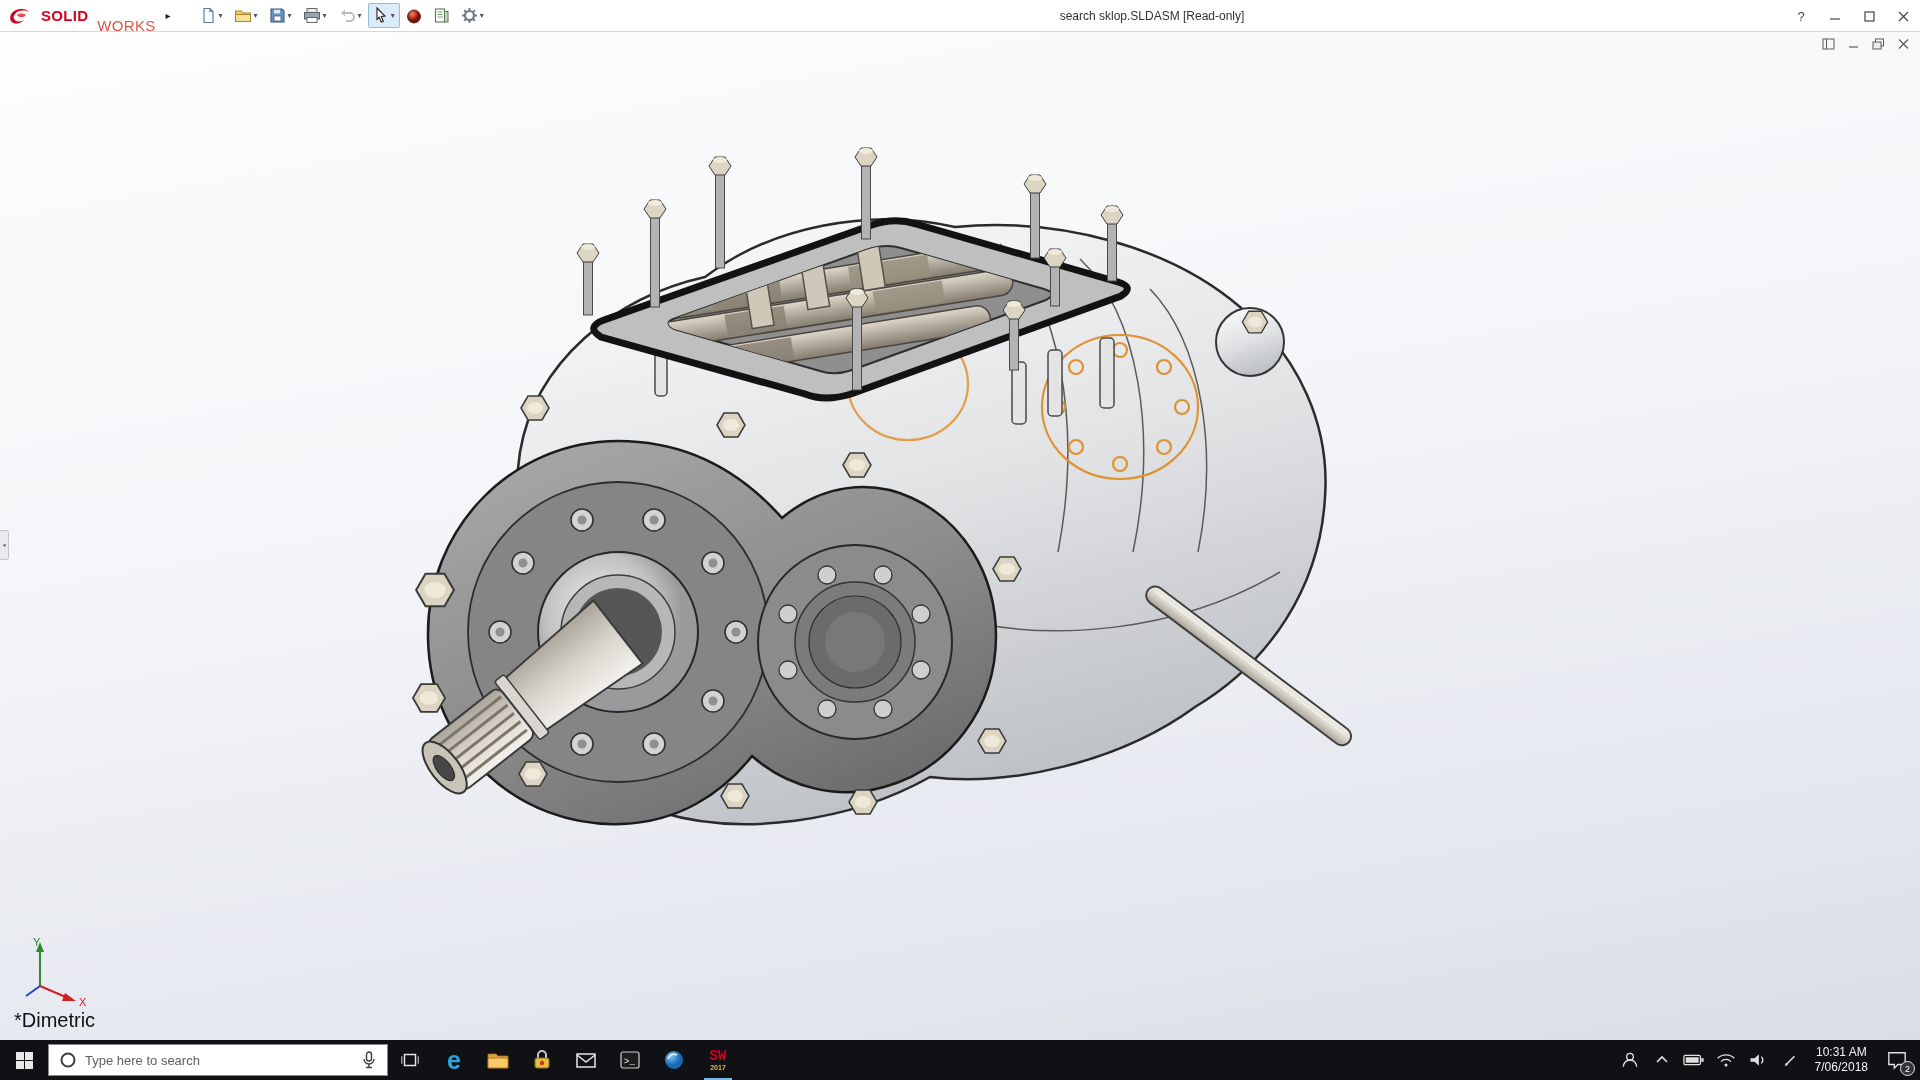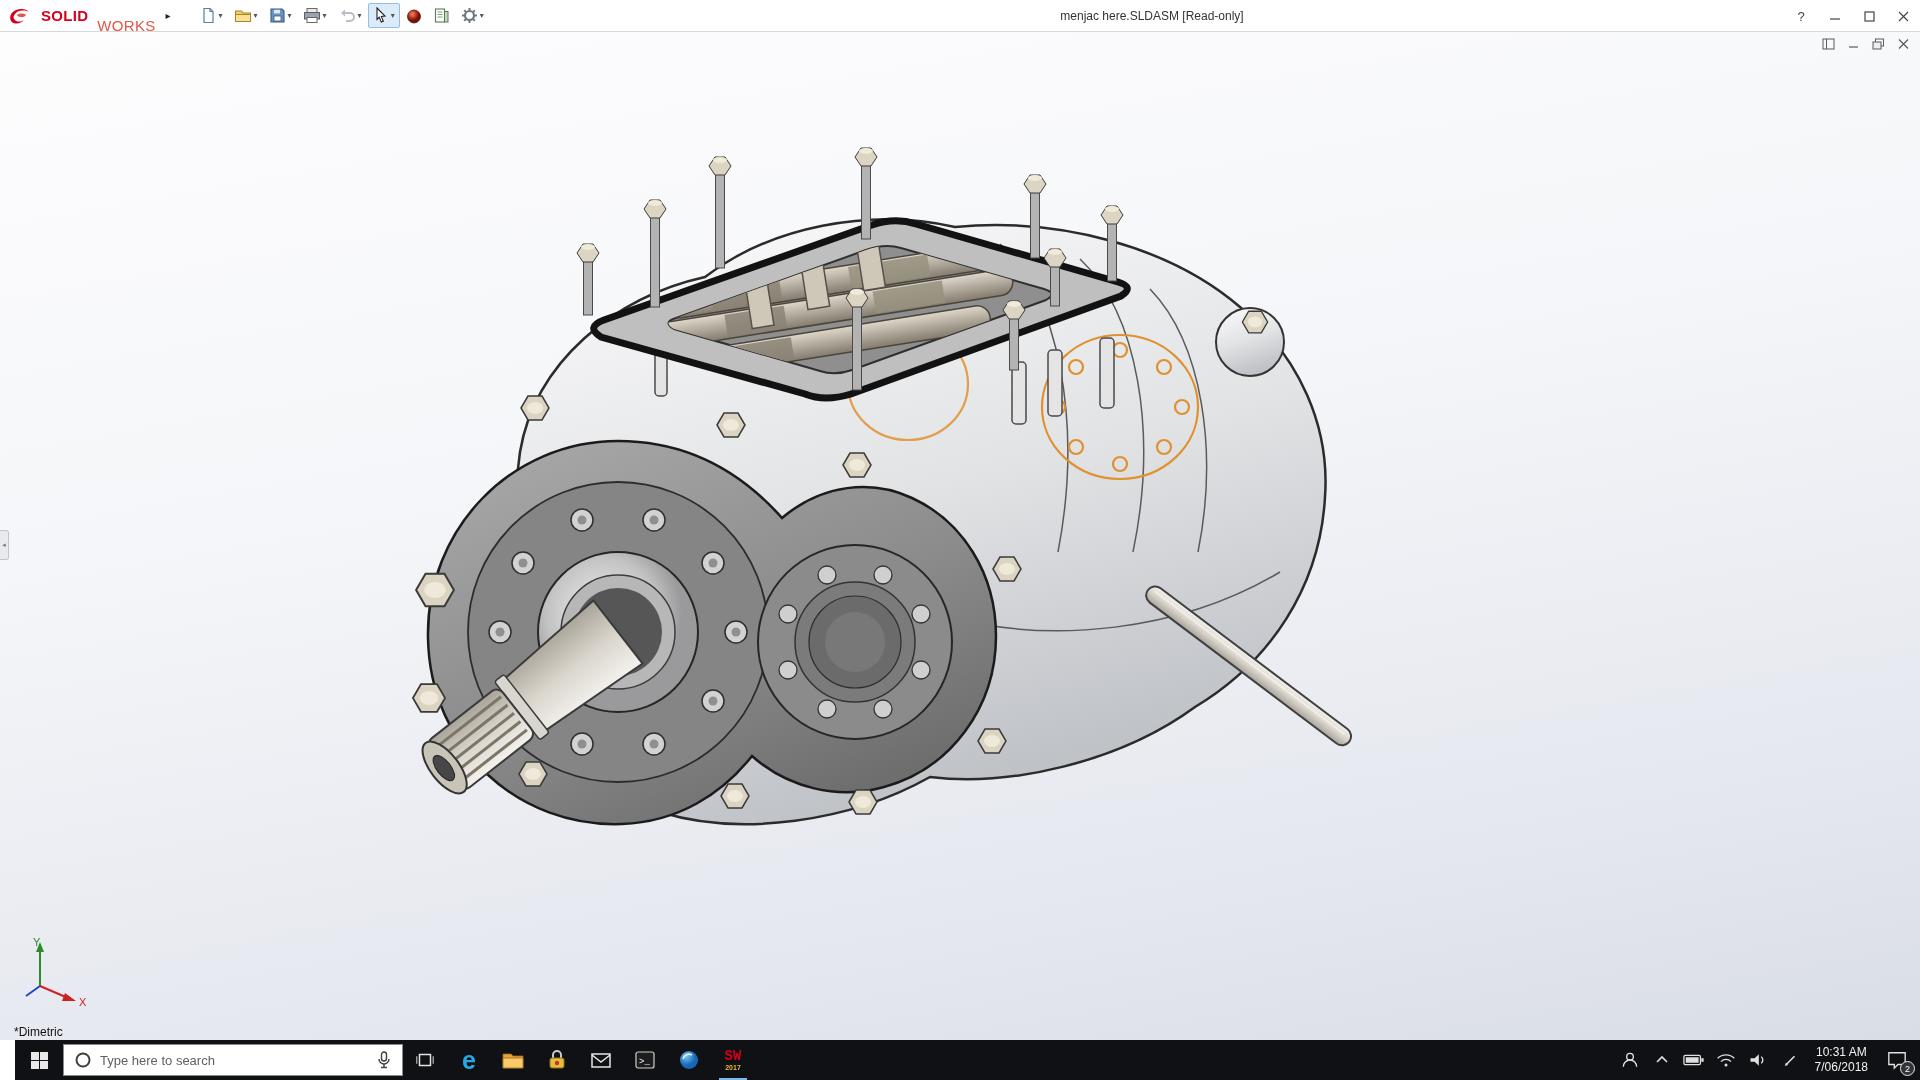--- a/index.html
+++ b/index.html
@@ -28,24 +28,24 @@
   .viewport { position:absolute; top:32px; left:0; right:0; bottom:40px;
     background:linear-gradient(170deg,#fdfdfe 0%,#f5f6f9 40%,#e4e7ee 80%,#d9dde5 100%); }
   .doc-controls { position:absolute; top:6px; right:10px; display:flex; gap:12px; align-items:center; }
   .doc-controls svg { display:block; }
   .edge-collapse { position:absolute; left:0; top:498px; width:9px; height:30px;
     background:#e9eaee; border:1px solid #c2c4cb; border-left:none;
     display:flex; align-items:center; justify-content:center;
     font-size:7px; color:#777; border-radius:0 3px 3px 0; }
   .model-svg { position:absolute; left:0; top:0; width:1920px; height:1008px; }
   .triad { position:absolute; left:16px; bottom:28px; }
-  .view-label { position:absolute; left:14px; bottom:1px; font-size:12px; color:#111; }
+  .view-label { position:absolute; left:14px; bottom:8px; font-size:20px; color:#111; }
 
   
-  .taskbar { position:absolute; left:15px; right:0; bottom:0; height:40px;
+  .taskbar { position:absolute; left:0; right:0; bottom:0; height:40px;
     background:#101114; display:flex; align-items:center; z-index:60; }
   .startbtn { width:48px; height:40px; display:flex; align-items:center; justify-content:center; }
   .searchbox { width:340px; height:32px; background:#ffffff; border:1px solid #8a8a8a;
     display:flex; align-items:center; gap:8px; padding:0 10px; }
   .searchbox input { border:none; outline:none; flex:1; font-size:13px; color:#333;
     font-family:"Liberation Sans",sans-serif; background:transparent; }
   .searchbox input::placeholder { color:#5f5f5f; opacity:1; }
   .tb-icons { display:flex; align-items:center; }
   .taskicon { width:44px; height:40px; display:flex; align-items:center;
     justify-content:center; position:relative; }
@@ -151,21 +151,21 @@
           <line x1="3.2" y1="3.2" x2="4.9" y2="4.9"></line>
             <line x1="12.1" y1="12.1" x2="13.8" y2="13.8"></line>
           <line x1="3.2" y1="13.8" x2="4.9" y2="12.1"></line>
             <line x1="12.1" y1="4.9" x2="13.8" y2="3.2"></line>
         </g>
       </svg>
       <span class="chev">▾</span>
     </div>
   </div>
 
-  <div class="tb-title">menjac here.SLDASM [Read-only]</div>
+  <div class="tb-title">search sklop.SLDASM [Read-only]</div>
 
   <div class="tb-right">
     <div class="winbtn">?</div>
     <div class="winbtn">
       <svg width="11" height="11">
           <line x1="0" y1="8" x2="10" y2="8" stroke="#444" stroke-width="1.2"></line>
         </svg>
     </div>
     <div class="winbtn">
       <svg width="11" height="11">

